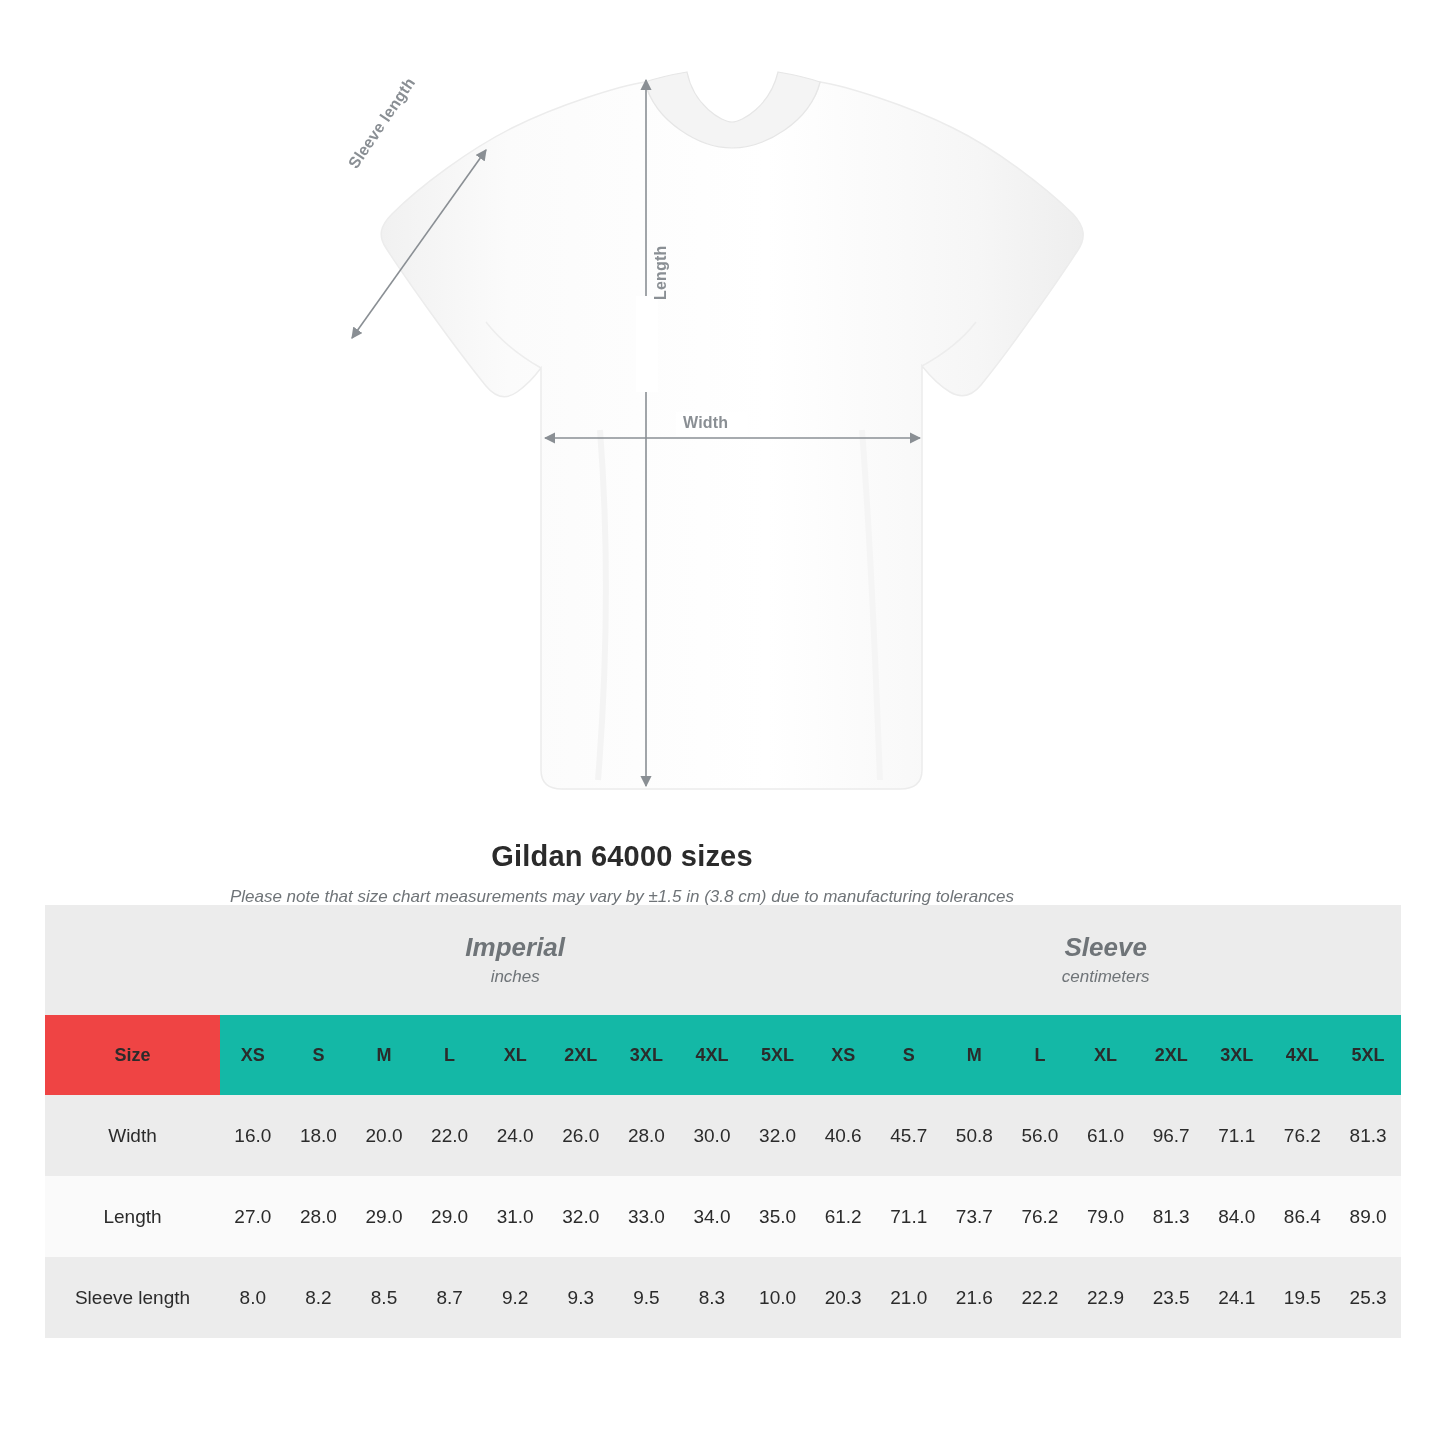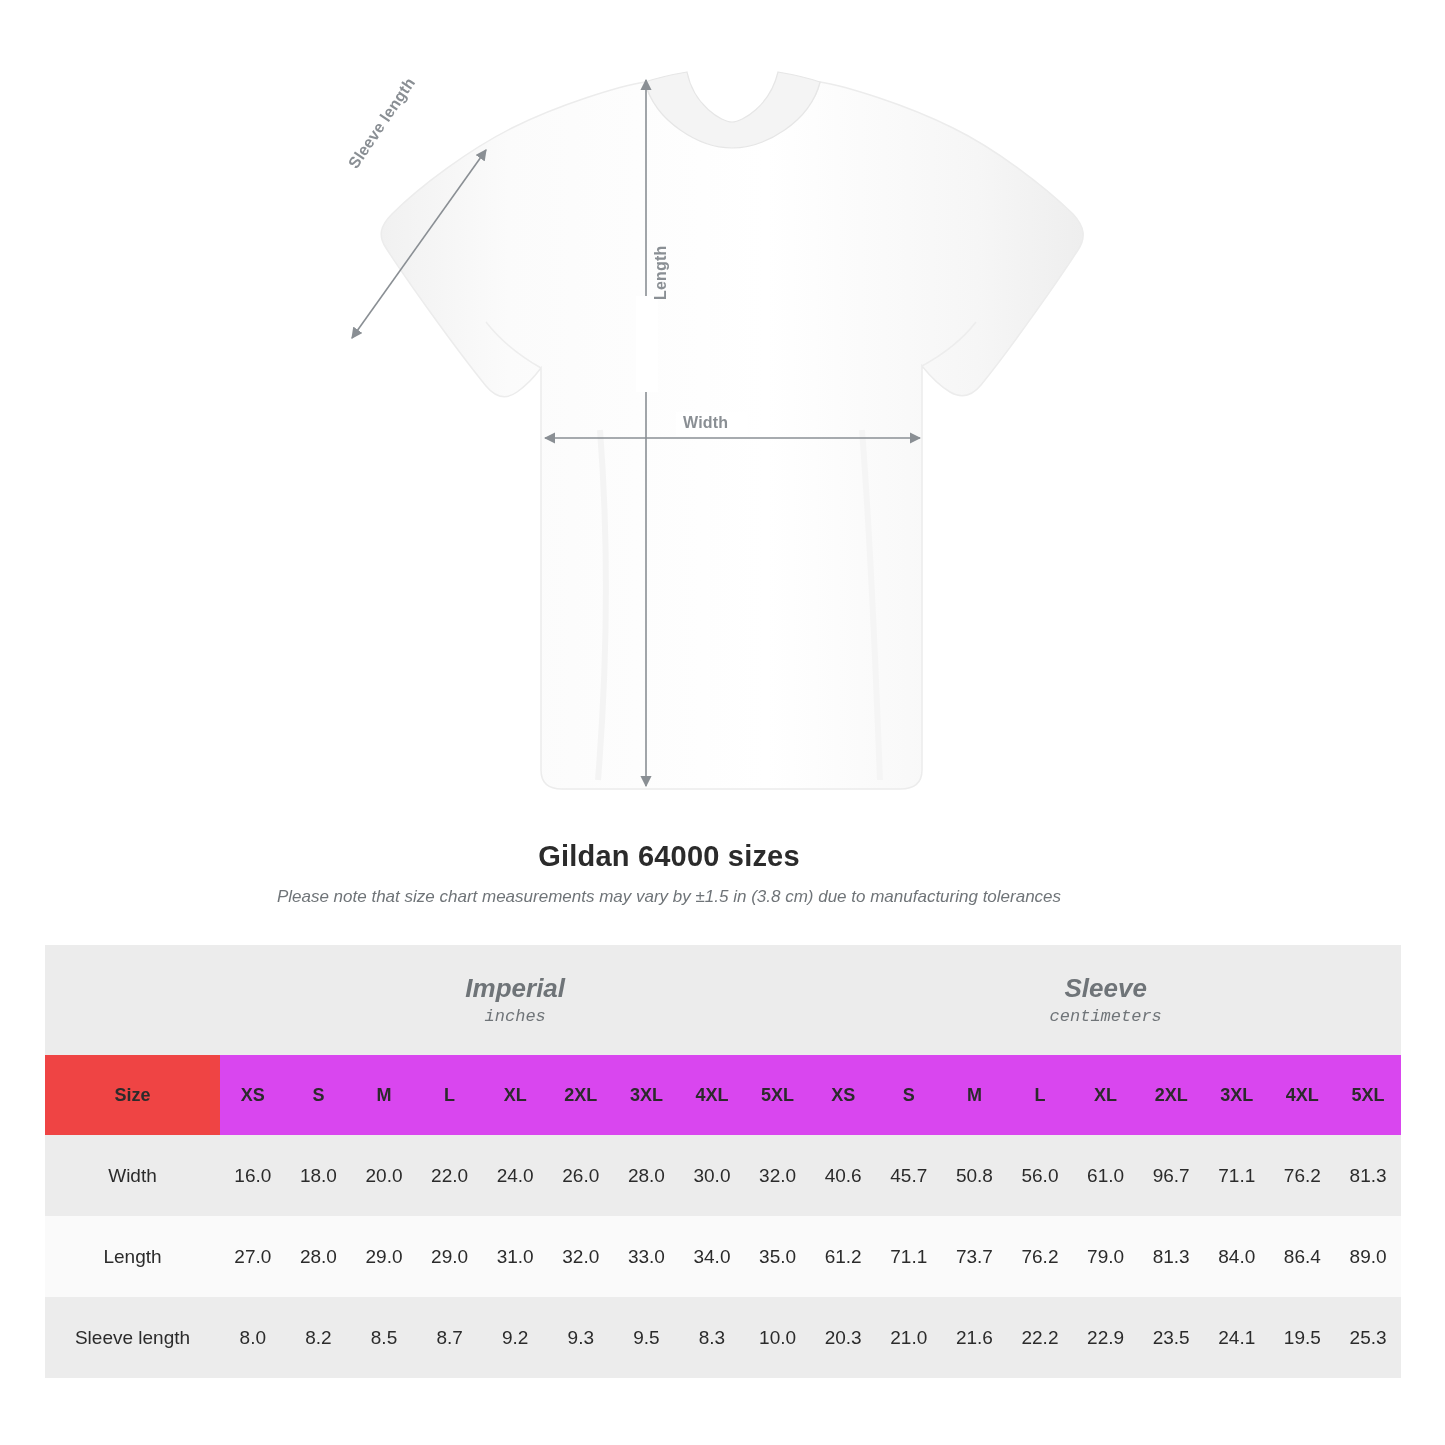--- a/index.html
+++ b/index.html
@@ -52,41 +52,40 @@
     top: 414px;
   }
 
   
   #title-block {
     position: absolute;
     left: 0;
     top: 840px;
     width: 1244px;
     text-align: center;
-    margin-left: 47px;
   }
   #chart-title {
     font-size: 29px;
     font-weight: bold;
     color: #2b2b2b;
     margin: 0;
     letter-spacing: 0.2px;
   }
   #chart-note {
     margin-top: 14px;
     font-size: 17px;
     font-style: italic;
     color: #6f7478;
   }
 
   
   #size-table-wrap {
     position: absolute;
     left: 45px;
-    top: 945px;
+    top: 905px;
     width: 1356px;
   }
   table.size-table {
     border-collapse: collapse;
     width: 100%;
     table-layout: fixed;
   }
   table.size-table td, table.size-table th {
     text-align: center;
     vertical-align: middle;
@@ -103,26 +102,25 @@
     font-style: italic;
     font-weight: bold;
     color: #6f7478;
     line-height: 1.15;
   }
   .unit-head .unit-sub {
     font-size: 17px;
     font-style: italic;
     color: #6f7478;
     margin-top: 4px;
-    font-family: Liberation Mono, monospace;
   }
 
   tr.head-row td {
     height: 80px;
-    background: #d946ef;
+    background: #14b8a6;
     font-size: 18px;
     font-weight: bold;
     color: #2b2b2b;
   }
   tr.head-row td.rowlabel {
     background: #ef4444;
   }
 
   tr.band-grey td { background: #ececec; }
   tr.band-white td { background: #fafafa; }

